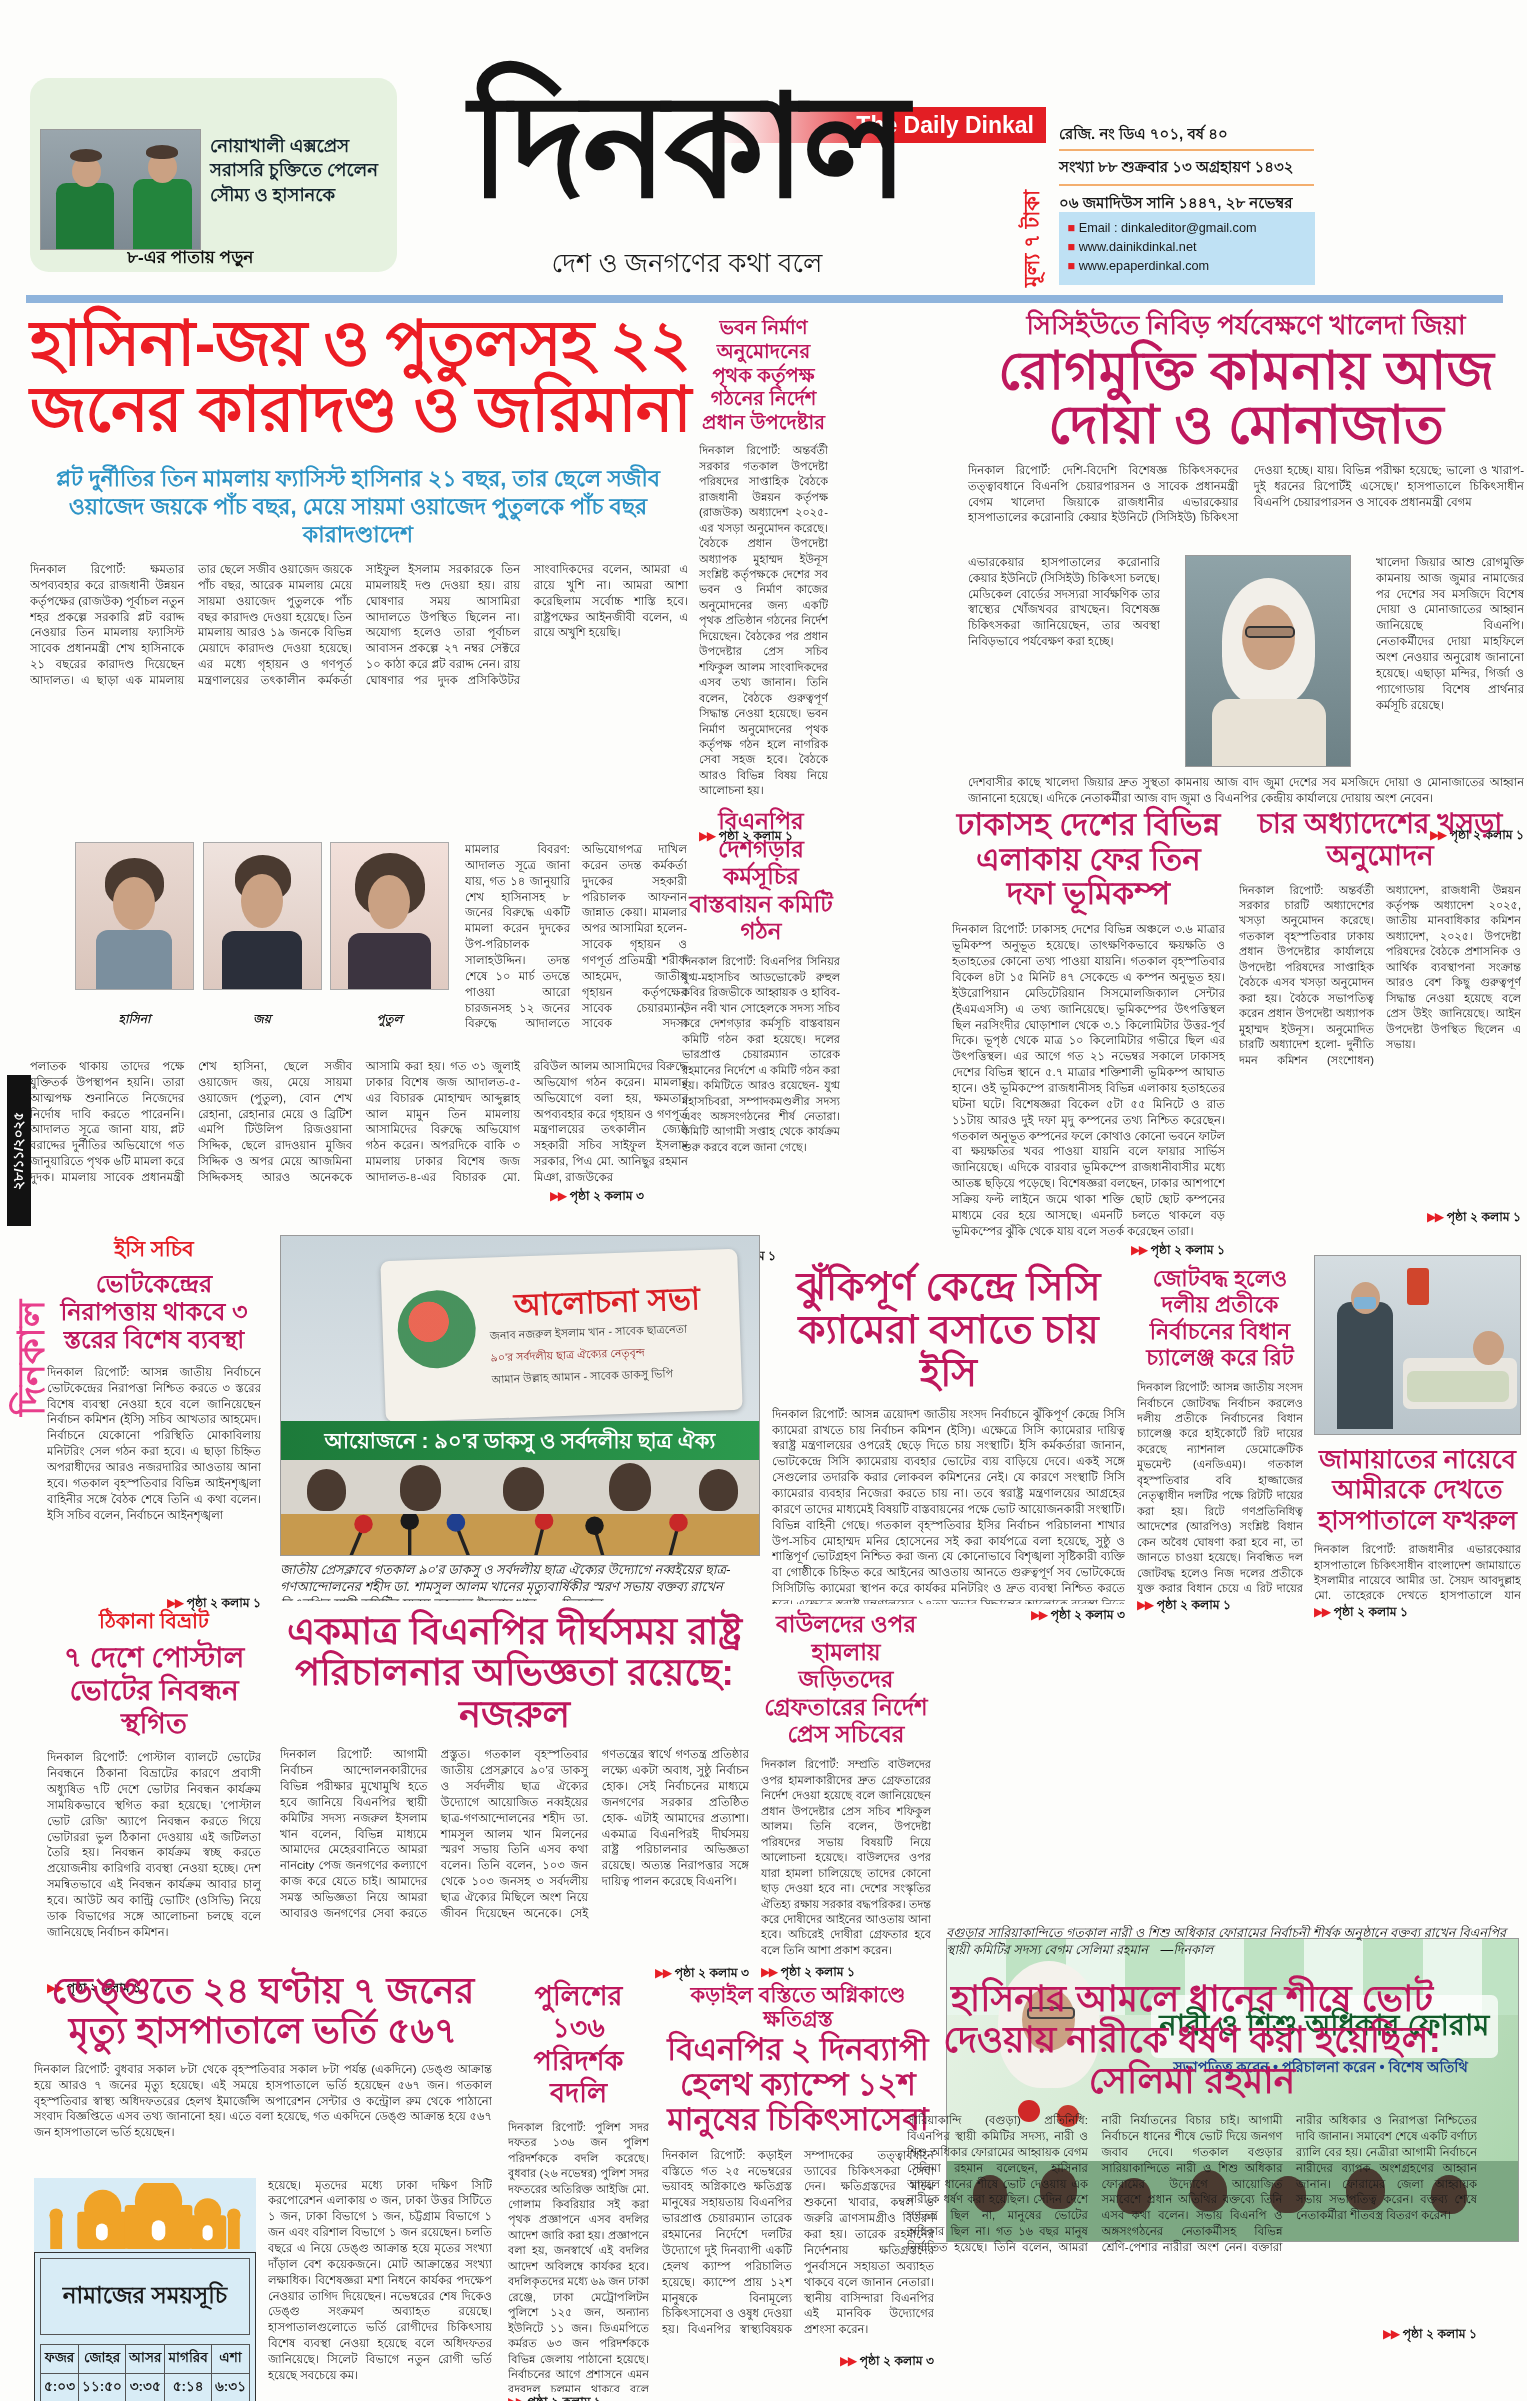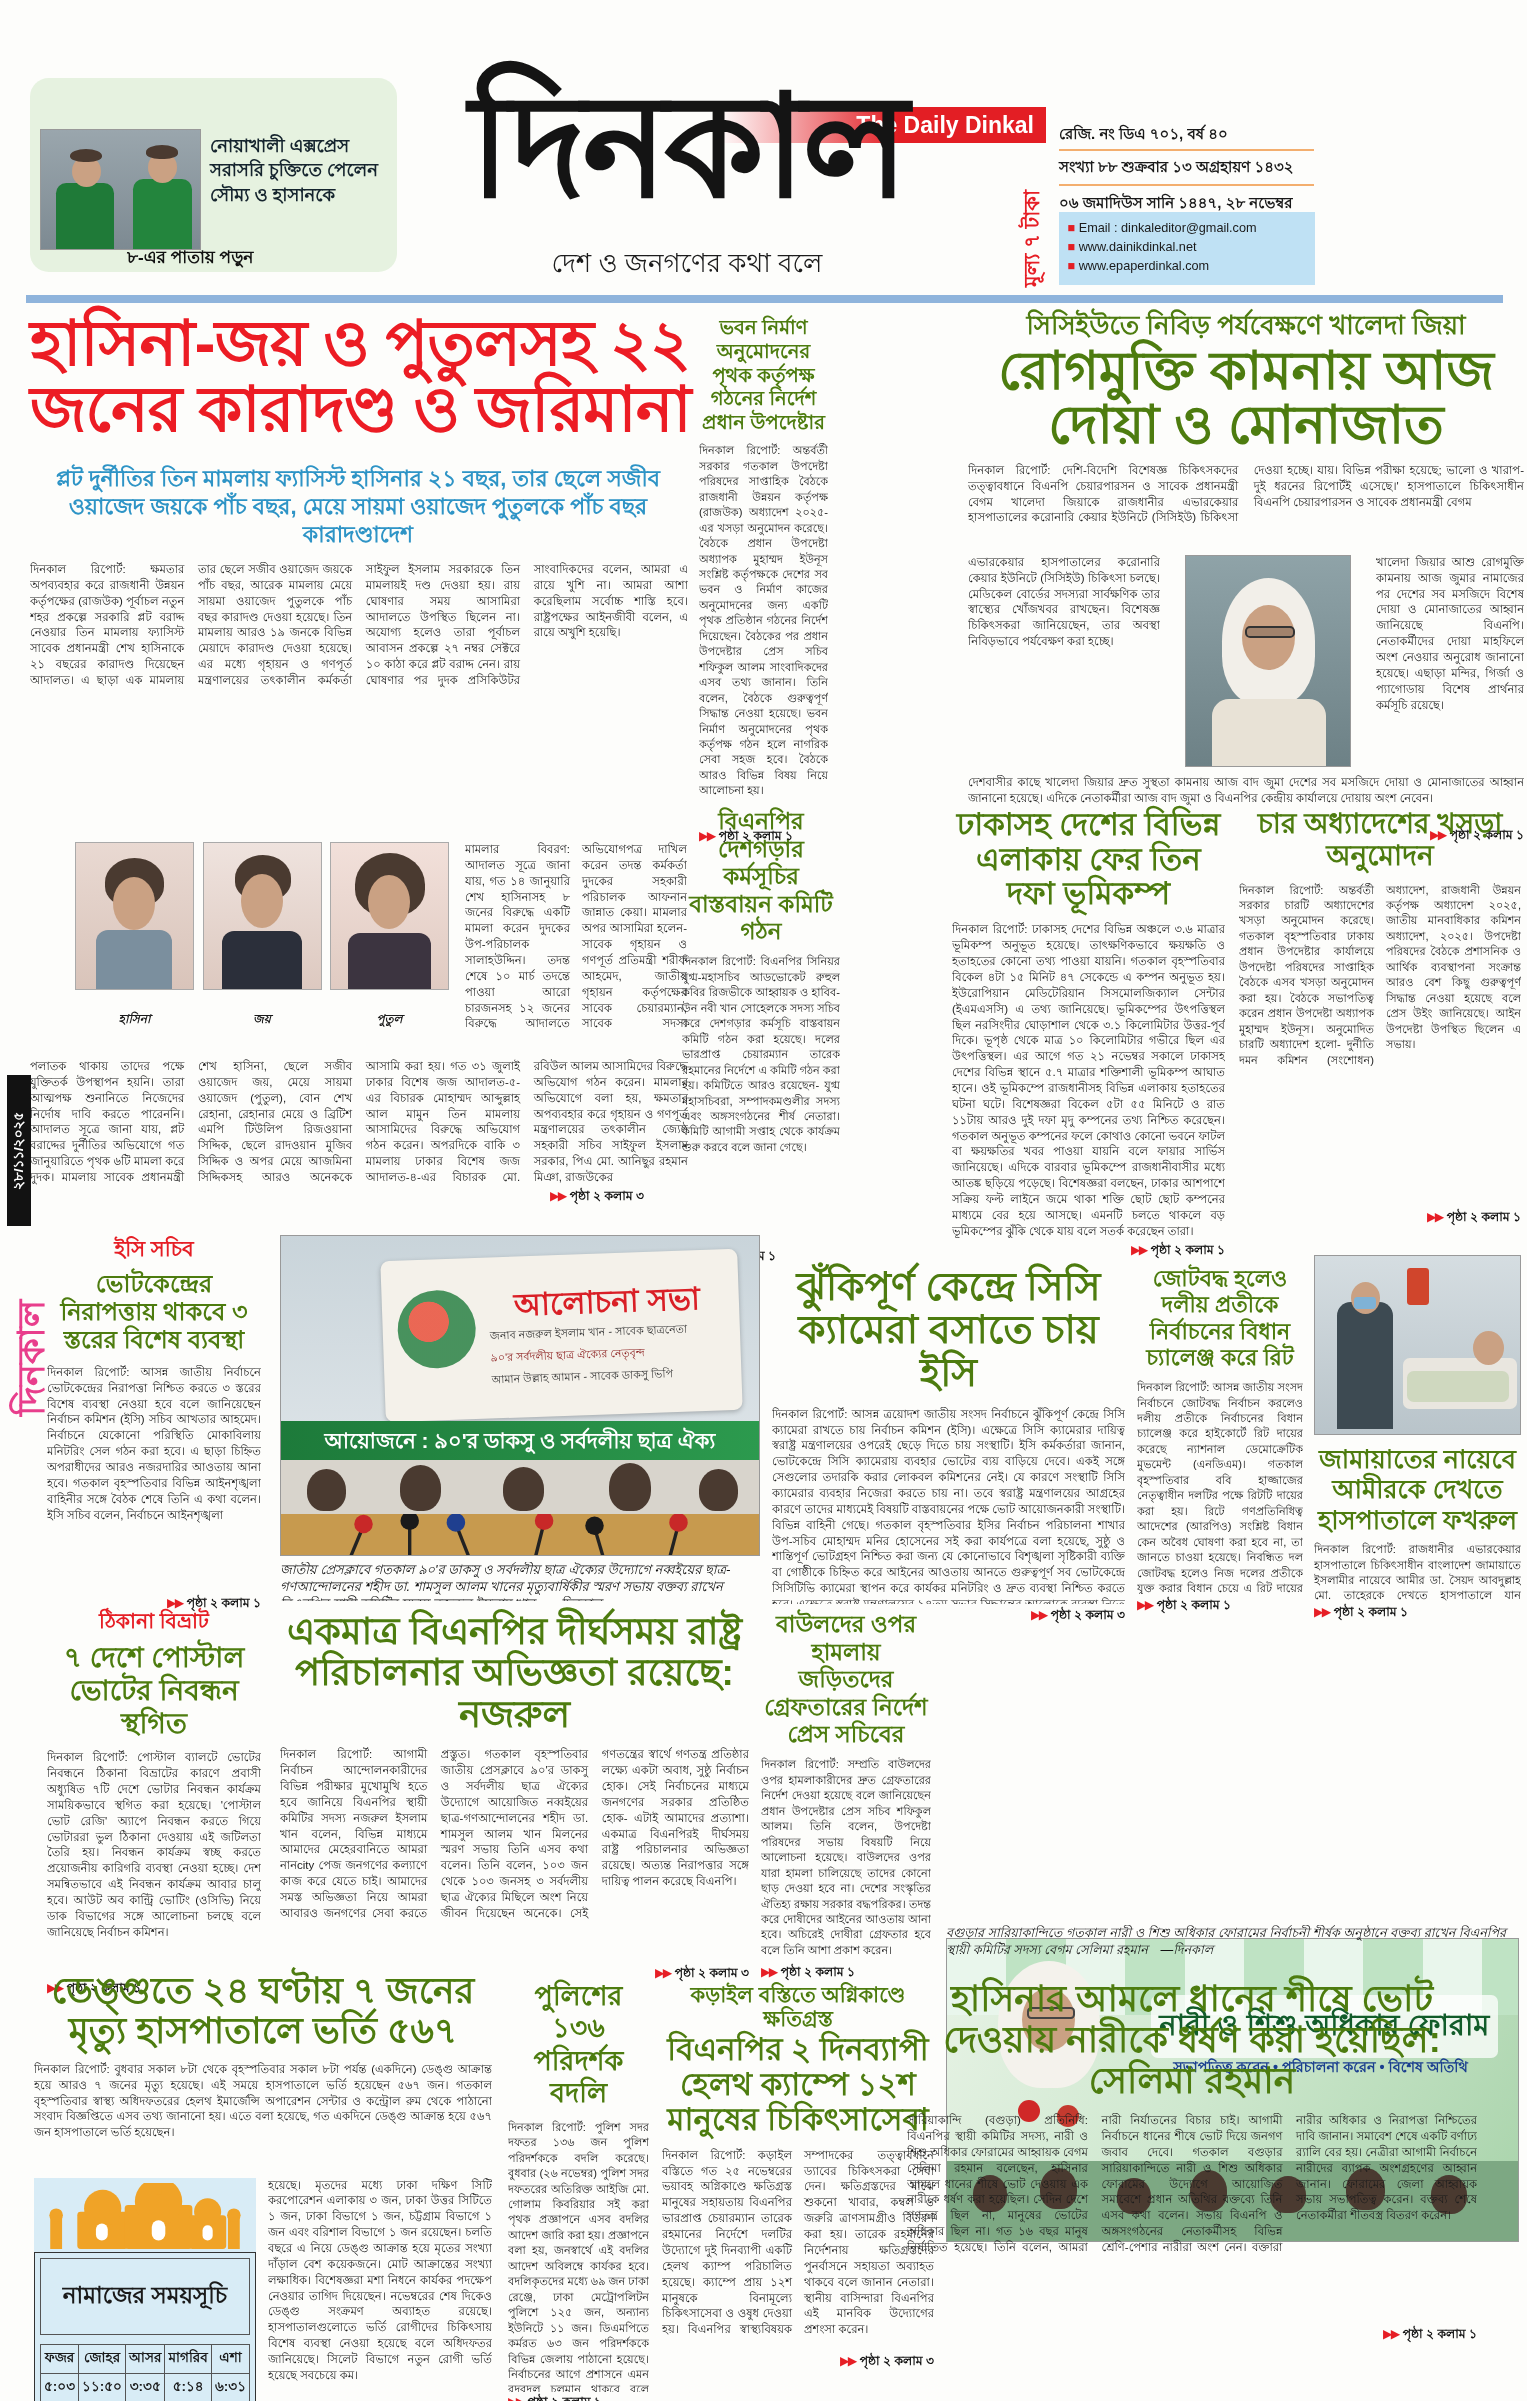--- a/index.html
+++ b/index.html
@@ -2,21 +2,21 @@
 <html style="font-size:13.6px"><head>
 <meta charset="utf-8">
 <style>
   html,body{margin:0;padding:0;background:#888;}
   .page{position:relative;width:1528px;height:2401px;background:#fdfdfb;margin:0 auto;
         font-family:"Liberation Sans","DejaVu Sans",sans-serif;color:#1a1a1a;overflow:hidden;}
   .abs{position:absolute;}
   .ctr{text-align:center;}
   .body-txt{font-size:11.5px;line-height:1.38;text-align:justify;color:#1c1c1c;}
   .kicker-red{color:#e61e25;font-weight:bold;}
-  .hl-black{color:#4d7c0f;font-weight:bold;line-height:1.12;}
+  .hl-black{color:#be185d;font-weight:bold;line-height:1.12;}
   .jump{font-size:12.3px;font-weight:bold;color:#121212;white-space:nowrap;}
   .jump .arr{color:#e61e25;letter-spacing:-1.7px;margin-right:4.2px;}
   .vert{writing-mode:vertical-rl;transform:rotate(180deg);}
   .photo-frame{border:0.8px solid #999;box-sizing:border-box;overflow:hidden;position:relative;}
   .caption{font-size:13px;font-style:italic;line-height:1.3;color:#111;}
   .head-sil{position:absolute;border-radius:50% 50% 42% 42%;background:#4a3a30;}
   .face{position:absolute;border-radius:50%;background:#caa183;}
   .rule-orange{border-bottom:2.5px solid #f3ae6e;}
   .mug{display:flex;flex-direction:column;align-items:center;}
   .mugbox{width:117px;height:146px;background:linear-gradient(#e9d9d2,#d9c4ba);position:relative;border:0.8px solid #aaa;}

